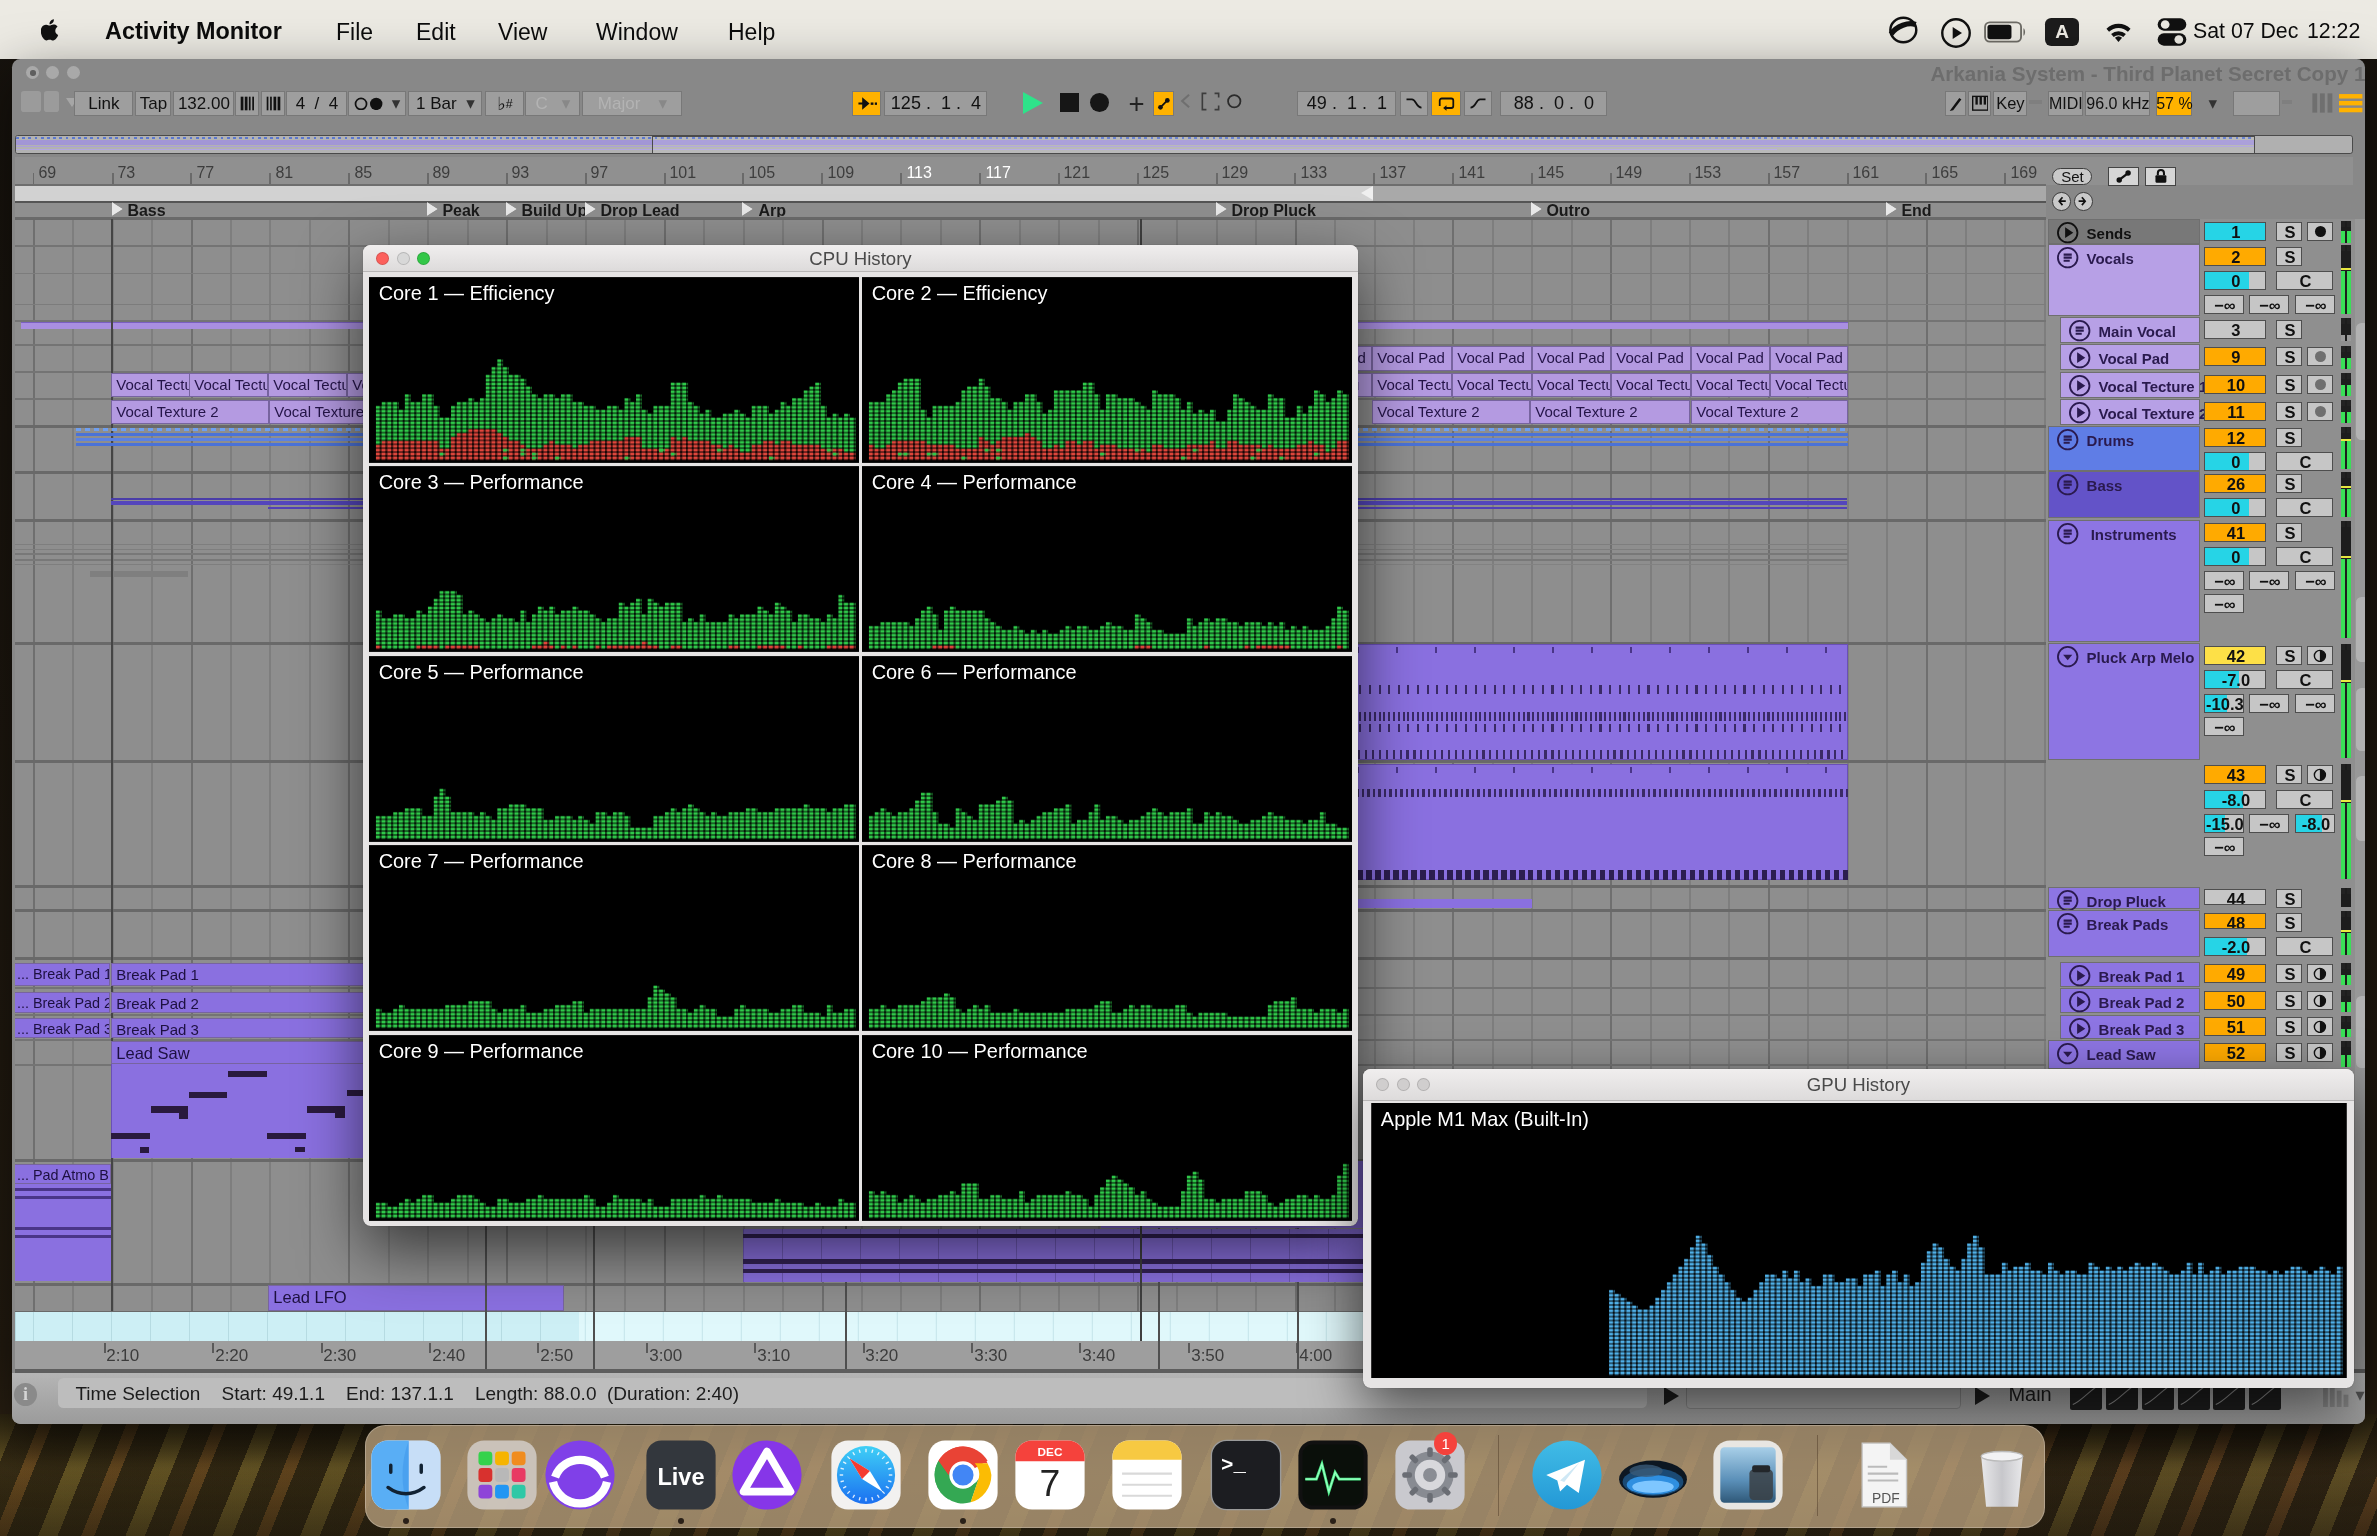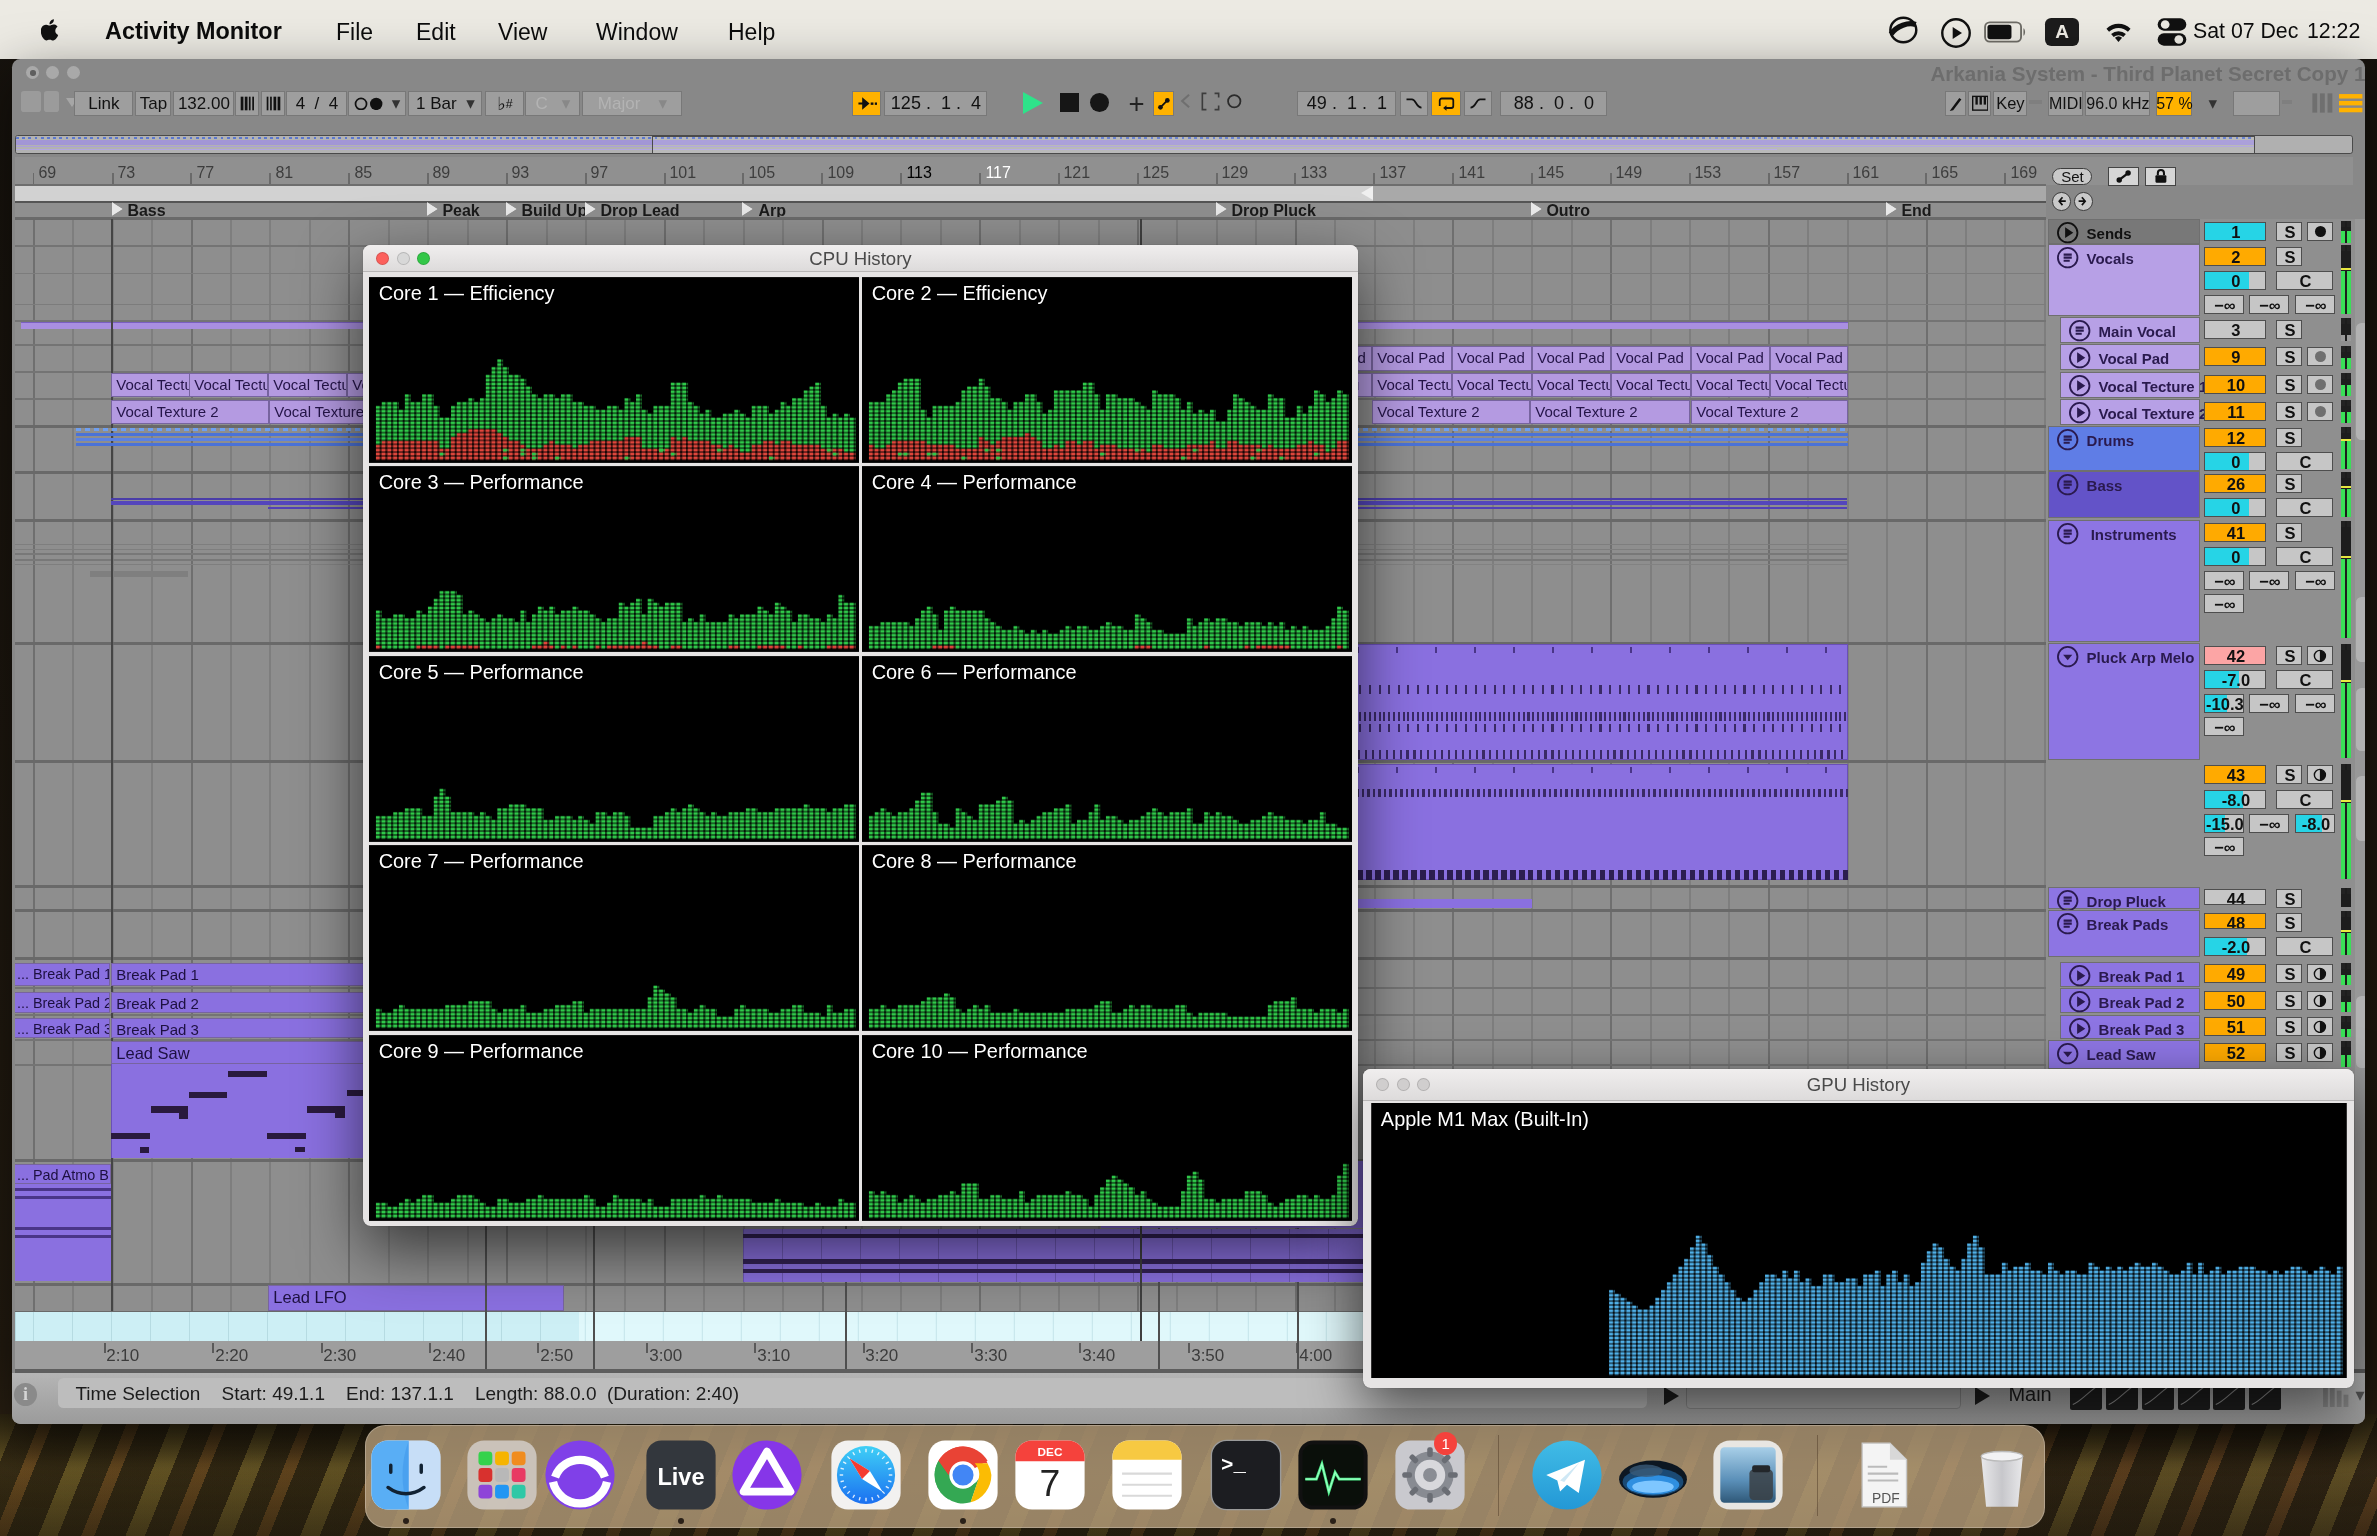--- a/index.html
+++ b/index.html
@@ -211,21 +211,21 @@
       <div style="left:499px;top:105px;white-space:nowrap;font-size:16px;color:#3d3d3d">93</div>
       <div style="left:494px;top:114px;width:1.4px;height:11px;background:#6a6a6a"></div>
       <div style="left:578px;top:105px;white-space:nowrap;font-size:16px;color:#3d3d3d">97</div>
       <div style="left:573px;top:114px;width:1.4px;height:11px;background:#6a6a6a"></div>
       <div style="left:657px;top:105px;white-space:nowrap;font-size:16px;color:#3d3d3d">101</div>
       <div style="left:652px;top:114px;width:1.4px;height:11px;background:#6a6a6a"></div>
       <div style="left:736px;top:105px;white-space:nowrap;font-size:16px;color:#3d3d3d">105</div>
       <div style="left:730px;top:114px;width:1.4px;height:11px;background:#6a6a6a"></div>
       <div style="left:815px;top:105px;white-space:nowrap;font-size:16px;color:#3d3d3d">109</div>
       <div style="left:809px;top:114px;width:1.4px;height:11px;background:#6a6a6a"></div>
-      <div style="left:894px;top:105px;white-space:nowrap;font-size:16px;color:#000000">113</div>
+      <div style="left:894px;top:105px;white-space:nowrap;font-size:16px;color:#ffffff">113</div>
       <div style="left:888px;top:114px;width:1.4px;height:11px;background:#6a6a6a"></div>
       <div style="left:973px;top:105px;white-space:nowrap;font-size:16px;color:#ffffff">117</div>
       <div style="left:967px;top:114px;width:1.4px;height:11px;background:#6a6a6a"></div>
       <div style="left:1051px;top:105px;white-space:nowrap;font-size:16px;color:#3d3d3d">121</div>
       <div style="left:1046px;top:114px;width:1.4px;height:11px;background:#6a6a6a"></div>
       <div style="left:1130px;top:105px;white-space:nowrap;font-size:16px;color:#3d3d3d">125</div>
       <div style="left:1125px;top:114px;width:1.4px;height:11px;background:#6a6a6a"></div>
       <div style="left:1209px;top:105px;white-space:nowrap;font-size:16px;color:#3d3d3d">129</div>
       <div style="left:1204px;top:114px;width:1.4px;height:11px;background:#6a6a6a"></div>
       <div style="left:1288px;top:105px;white-space:nowrap;font-size:16px;color:#3d3d3d">133</div>
@@ -891,21 +891,21 @@
         <div style="left:6.9px;top:1.4px;display:flex;align-items:center;gap:6.9px;height:23.4px">
           <span style="display:flex">
             <svg width="23.4" height="23.4" viewBox="0 0 23 23" style="flex:none">
               <circle cx="11.5" cy="11.5" r="9.6" fill="none" stroke="#2a1a4e" stroke-width="1.8"></circle>
               <path d="M7 9.5h9l-4.5 5.5z" fill="#2a1a4e"></path>
             </svg>
           </span>
           <span style="font-size:15px;font-weight:bold;color:#2a1a4e;white-space:nowrap">Pluck Arp Melo</span>
         </div>
       </div>
-      <div style="left:2192px;top:587px;width:62px;height:19px;background:#fca5a5;border:0.7px solid #4e4e4e;overflow:hidden">
+      <div style="left:2192px;top:587px;width:62px;height:19px;background:#fde047;border:0.7px solid #4e4e4e;overflow:hidden">
         <div style="left:0;top:0;width:61px;height:18px;display:flex;align-items:center;justify-content:center;font-size:16.5px;font-weight:bold;color:#111">42</div>
       </div>
       <div style="left:2264px;top:587px;width:26px;height:19px;background:#c6c6c6;border:0.7px solid #4e4e4e;overflow:hidden">
         <div style="left:0;top:0;width:25px;height:18px;display:flex;align-items:center;justify-content:center;font-size:16.5px;font-weight:bold;color:#111">S</div>
       </div>
       <div style="left:2295px;top:587px;width:26px;height:19px;background:#c6c6c6;border:0.7px solid #4e4e4e;display:flex;align-items:center;justify-content:center">
         <svg width="13.8" height="13.8" viewBox="0 0 20 20">
           <circle cx="10" cy="10" r="8" fill="none" stroke="#111" stroke-width="2"></circle>
           <path d="M10 2a8 8 0 0 1 0 16z" fill="#111"></path>
         </svg>

